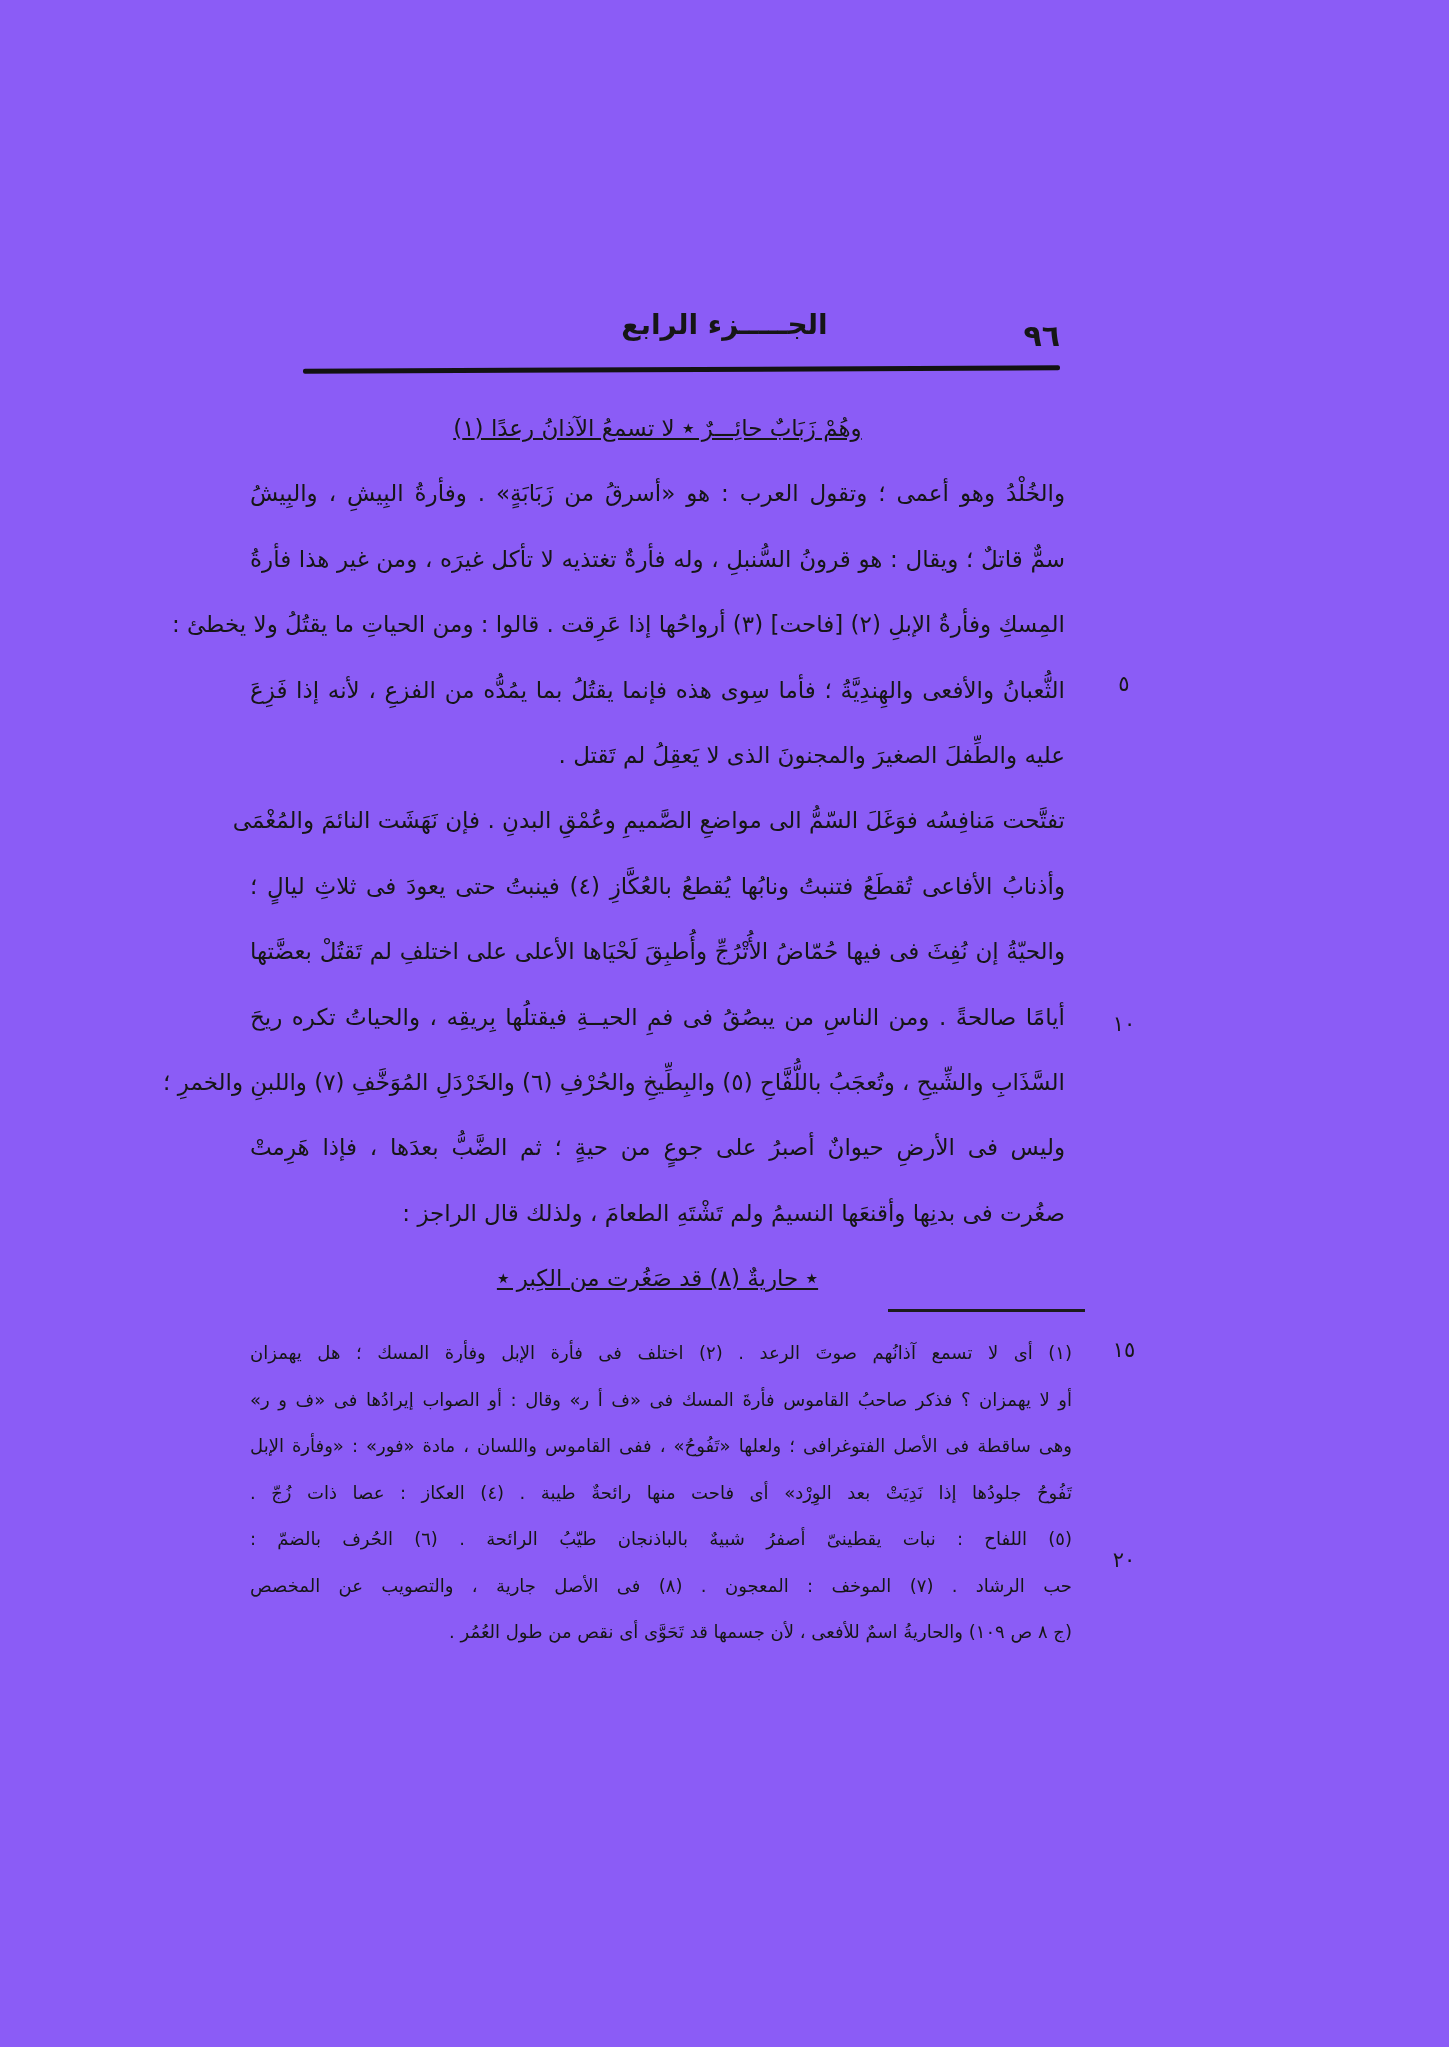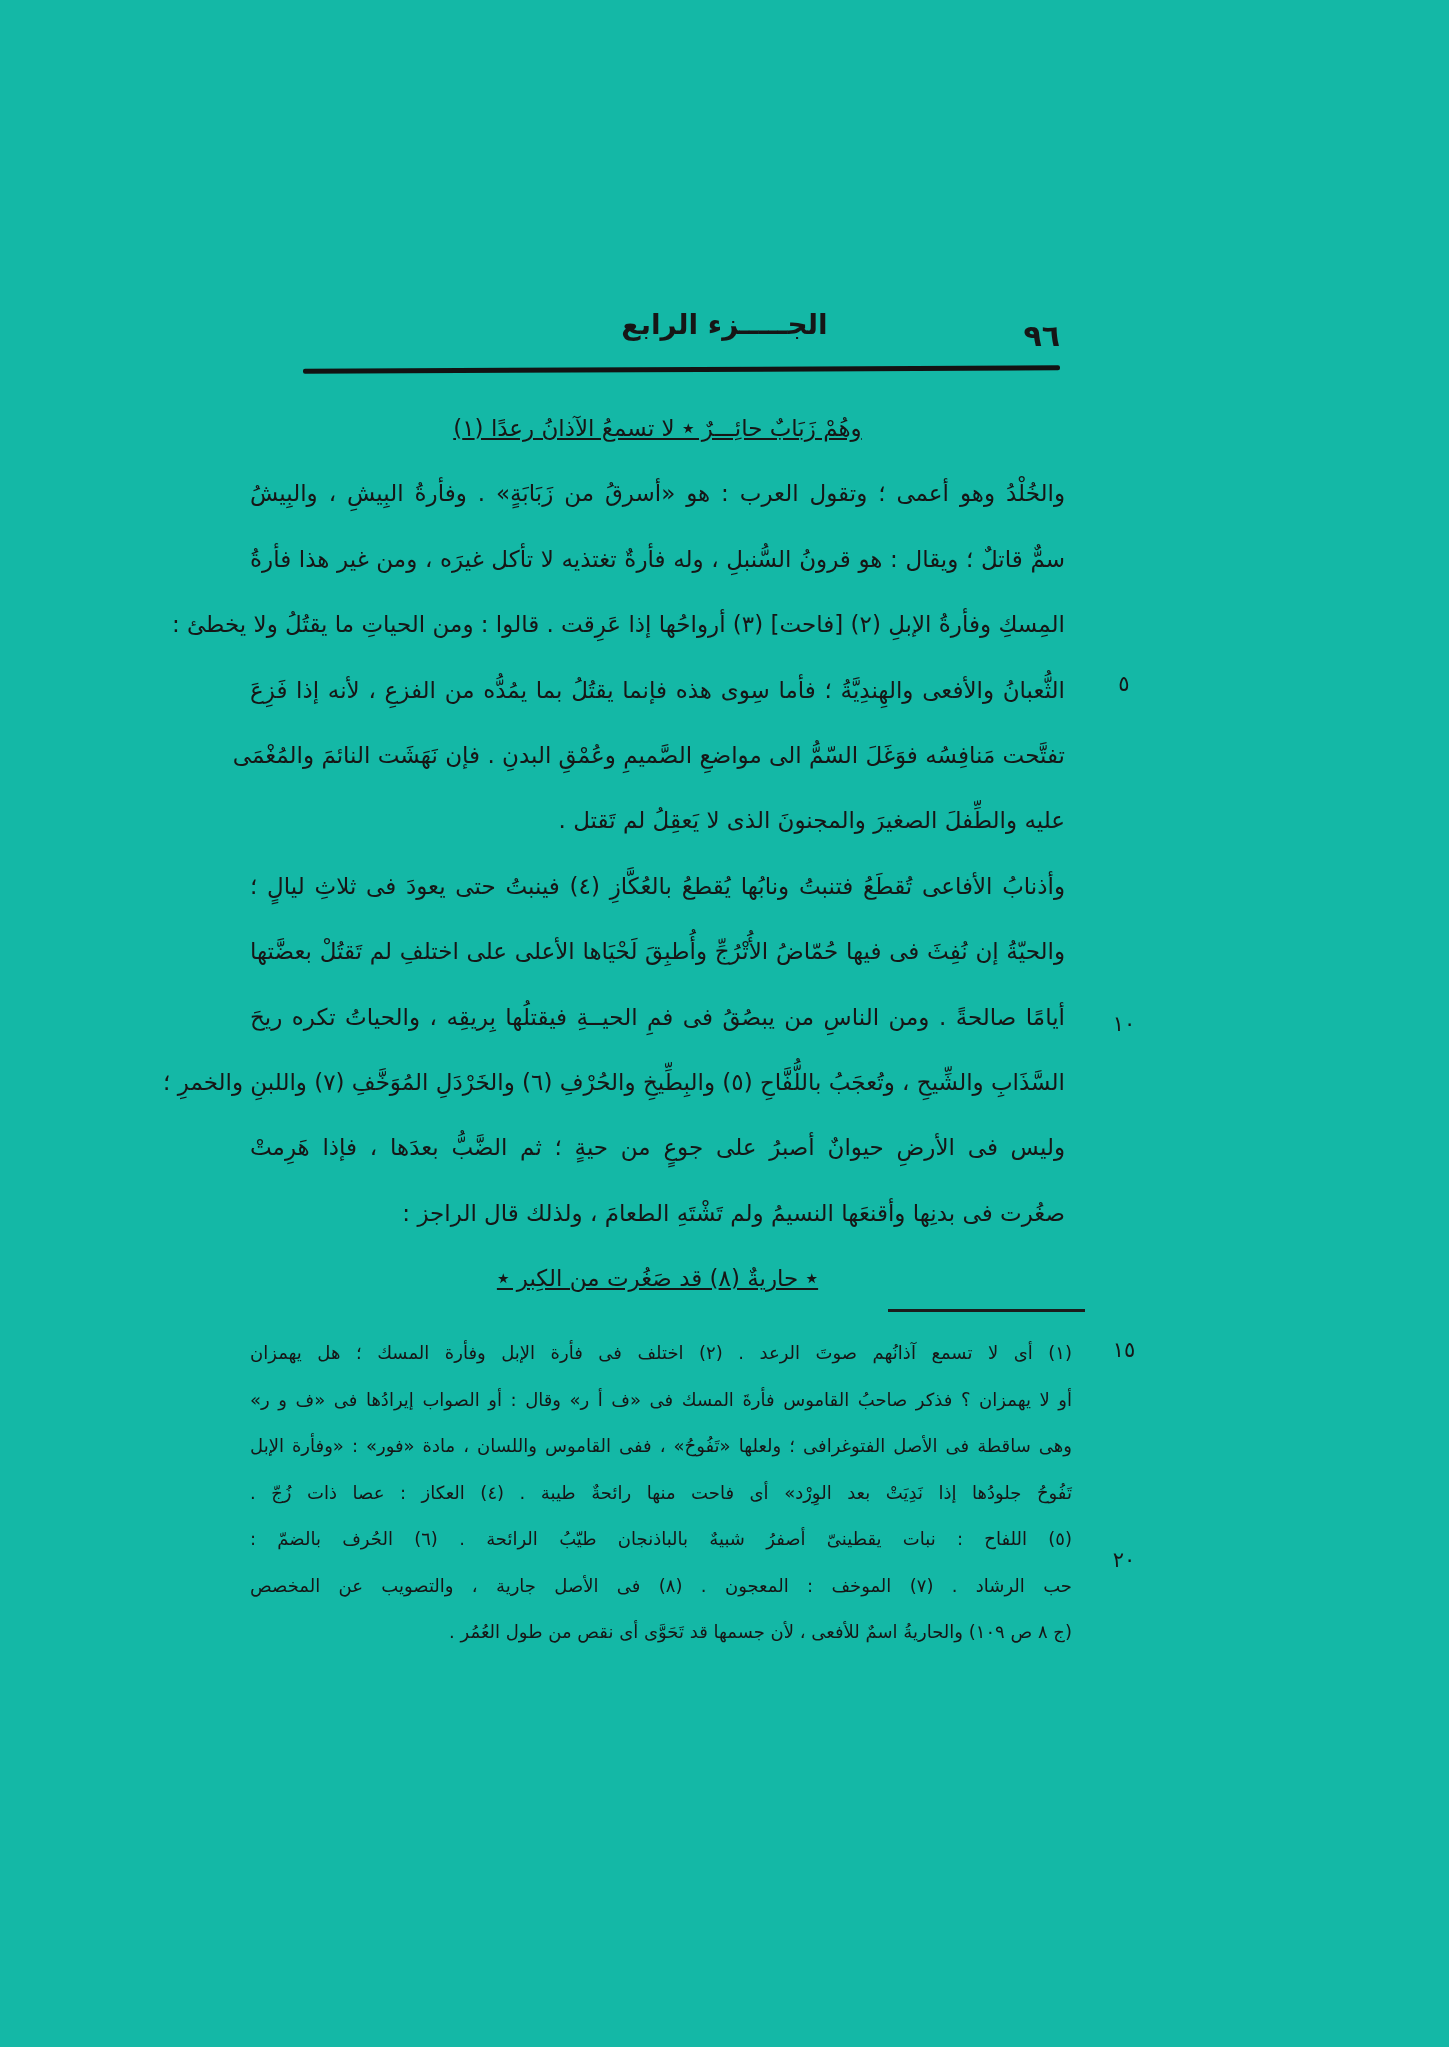--- a/index.html
+++ b/index.html
@@ -1,20 +1,20 @@
 <!DOCTYPE html>
 <html lang="ar" dir="rtl"><head>
 <meta charset="utf-8">
 <style>
   html,body{margin:0;padding:0;background:#e8e8e6;}
   .page{
     position:relative;
     width:1449px;height:2047px;
     margin:0 auto;
-    background:#14b8a6;
+    background:#8b5cf6;
     font-family:"DejaVu Sans", sans-serif;
     color:#161616;
     direction:rtl;
     overflow:hidden;
   }
   
   .head-title{
     position:absolute;top:308px;right:390px;left:390px;
     text-align:center;font-size:28px;font-weight:700;
     letter-spacing:0;
@@ -76,22 +76,22 @@
   <div class="margin-num mn-10">١٠</div>
   <div class="margin-num mn-15">١٥</div>
   <div class="margin-num mn-20">٢٠</div>
 
   <div class="body-block">
     <div class="bline center">وهُمْ زَبَابٌ حائِـــرٌ ٭ لا تسمعُ الآذانُ رعدًا (١)</div>
     <div class="bline">والخُلْدُ وهو أعمى ؛ وتقول العرب : هو «أسرقُ من زَبَابَةٍ» . وفأرةُ البِيشِ ، والبِيشُ</div>
     <div class="bline">سمٌّ قاتلٌ ؛ ويقال : هو قرونُ السُّنبلِ ، وله فأرةٌ تغتذيه لا تأكل غيرَه ، ومن غير هذا فأرةُ</div>
     <div class="bline">المِسكِ وفأرةُ الإبلِ (٢) [فاحت] (٣) أرواحُها إذا عَرِقت . قالوا : ومن الحياتِ ما يقتُلُ ولا يخطئ :</div>
     <div class="bline">الثُّعبانُ والأفعى والهِندِيَّةُ ؛ فأما سِوى هذه فإنما يقتُلُ بما يمُدُّه من الفزعِ ، لأنه إذا فَزِعَ</div>
+    <div class="bline end">عليه والطِّفلَ الصغيرَ والمجنونَ الذى لا يَعقِلُ لم تَقتل .</div>
     <div class="bline">تفتَّحت مَنافِسُه فوَغَلَ السّمُّ الى مواضعِ الصَّميمِ وعُمْقِ البدنِ . فإن نَهَشَت النائمَ والمُغْمَى</div>
-    <div class="bline end">عليه والطِّفلَ الصغيرَ والمجنونَ الذى لا يَعقِلُ لم تَقتل .</div>
     <div class="bline">وأذنابُ الأفاعى تُقطَعُ فتنبتُ ونابُها يُقطعُ بالعُكَّازِ (٤) فينبتُ حتى يعودَ فى ثلاثِ ليالٍ ؛</div>
     <div class="bline">والحيّةُ إن نُفِثَ فى فيها حُمّاضُ الأُتْرُجِّ وأُطبِقَ لَحْيَاها الأعلى على اختلفِ لم تَقتُلْ بعضَّتها</div>
     <div class="bline">أيامًا صالحةً . ومن الناسِ من يبصُقُ فى فمِ الحيــةِ فيقتلُها بِريقِه ، والحياتُ تكره ريحَ</div>
     <div class="bline">السَّذَابِ والشِّيحِ ، وتُعجَبُ باللُّفَّاحِ (٥) والبِطِّيخِ والحُرْفِ (٦) والخَرْدَلِ المُوَخَّفِ (٧) واللبنِ والخمرِ ؛</div>
     <div class="bline">وليس فى الأرضِ حيوانٌ أصبرُ على جوعٍ من حيةٍ ؛ ثم الضَّبُّ بعدَها ، فإذا هَرِمتْ</div>
     <div class="bline end">صغُرت فى بدنِها وأقنعَها النسيمُ ولم تَشْتَهِ الطعامَ ، ولذلك قال الراجز :</div>
     <div class="bline center">٭ حاريةٌ (٨) قد صَغُرت من الكِبر ٭</div>
   </div>
 
   <div class="fn-rule"></div>

